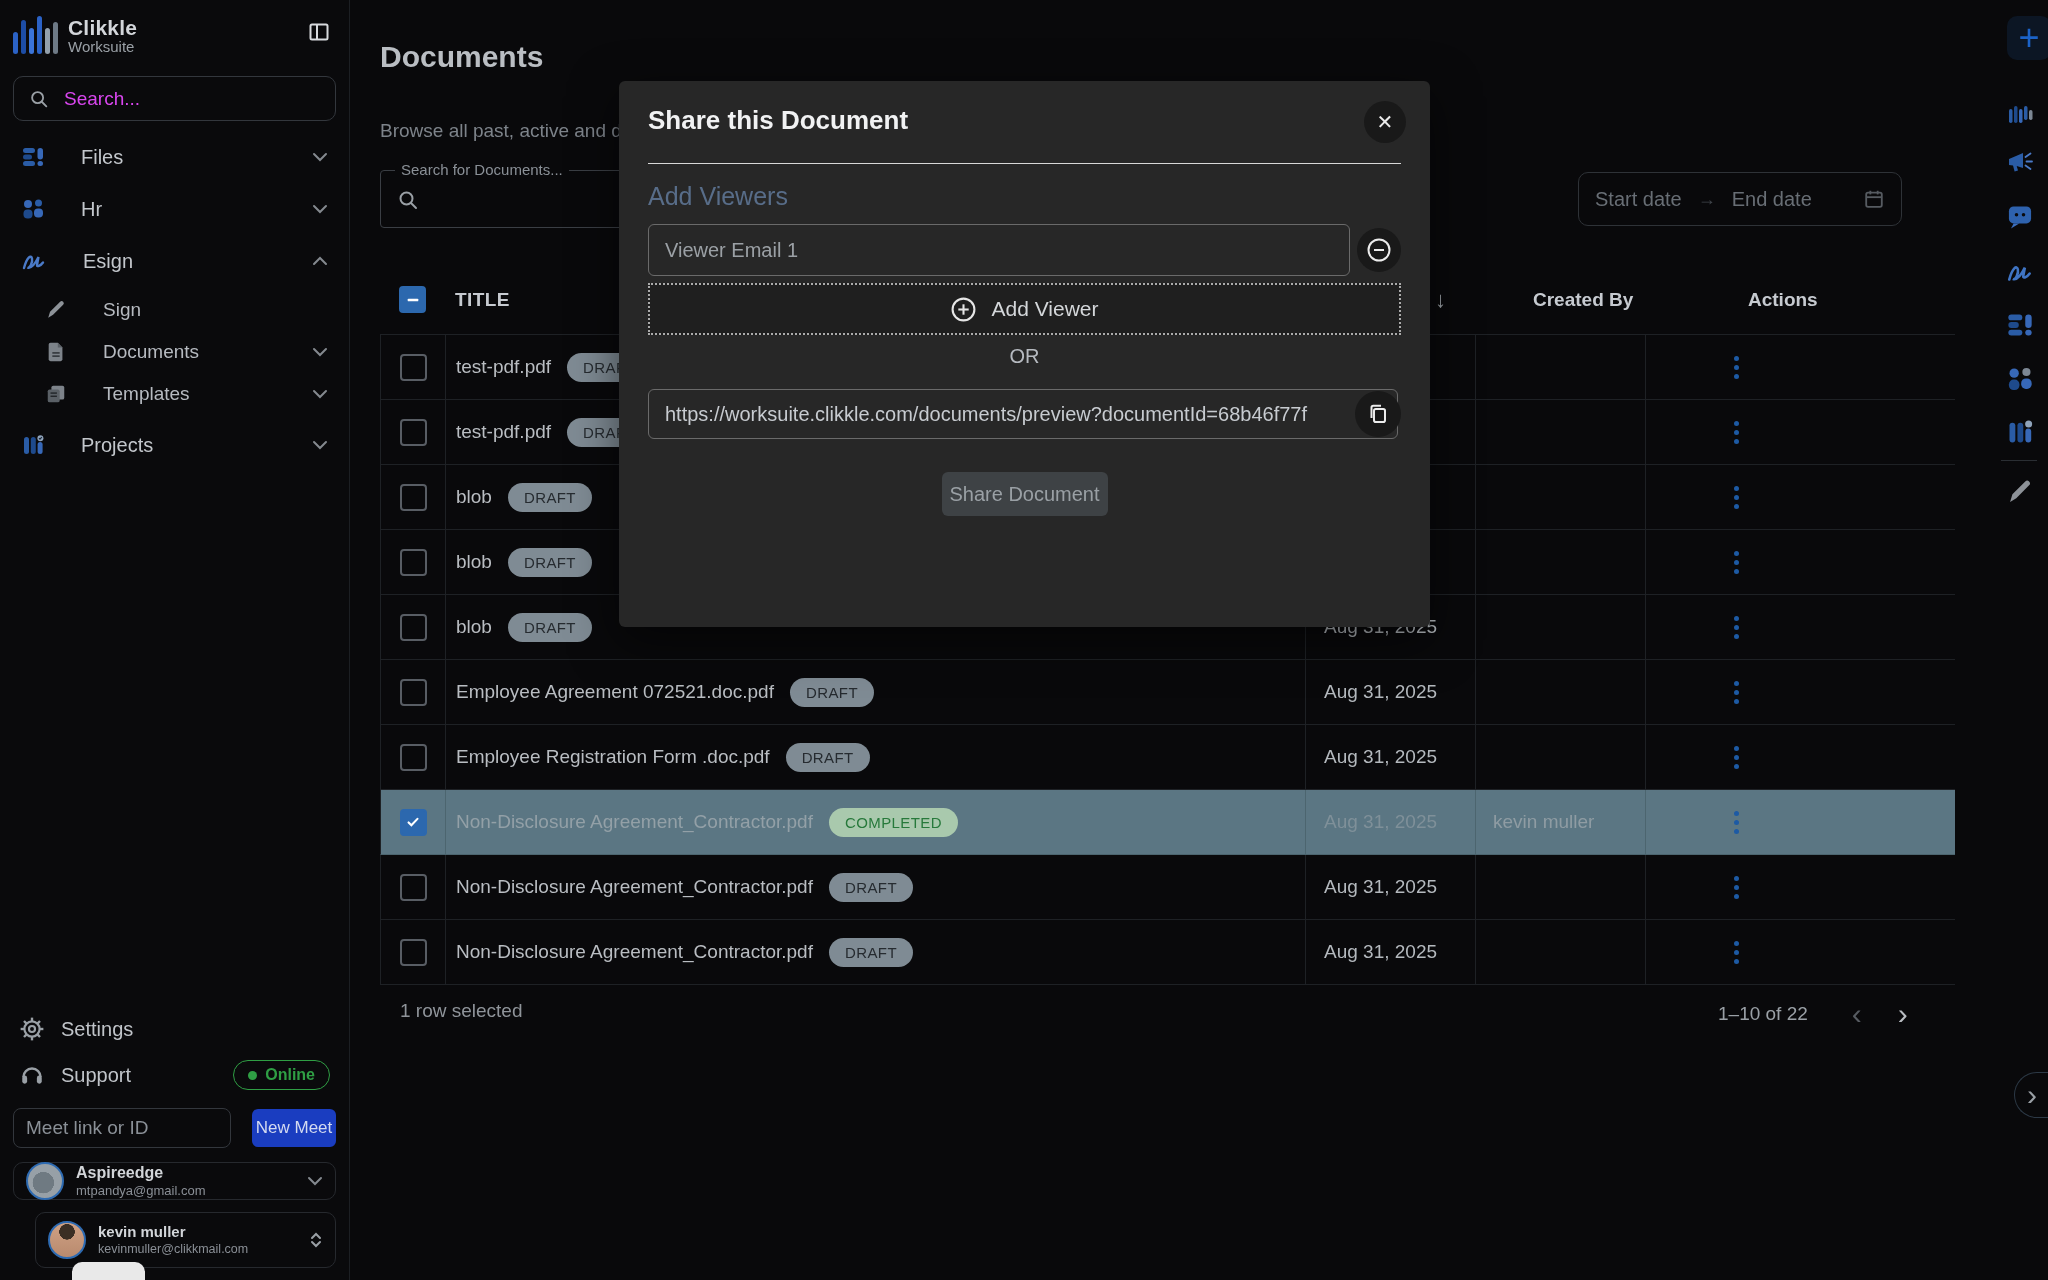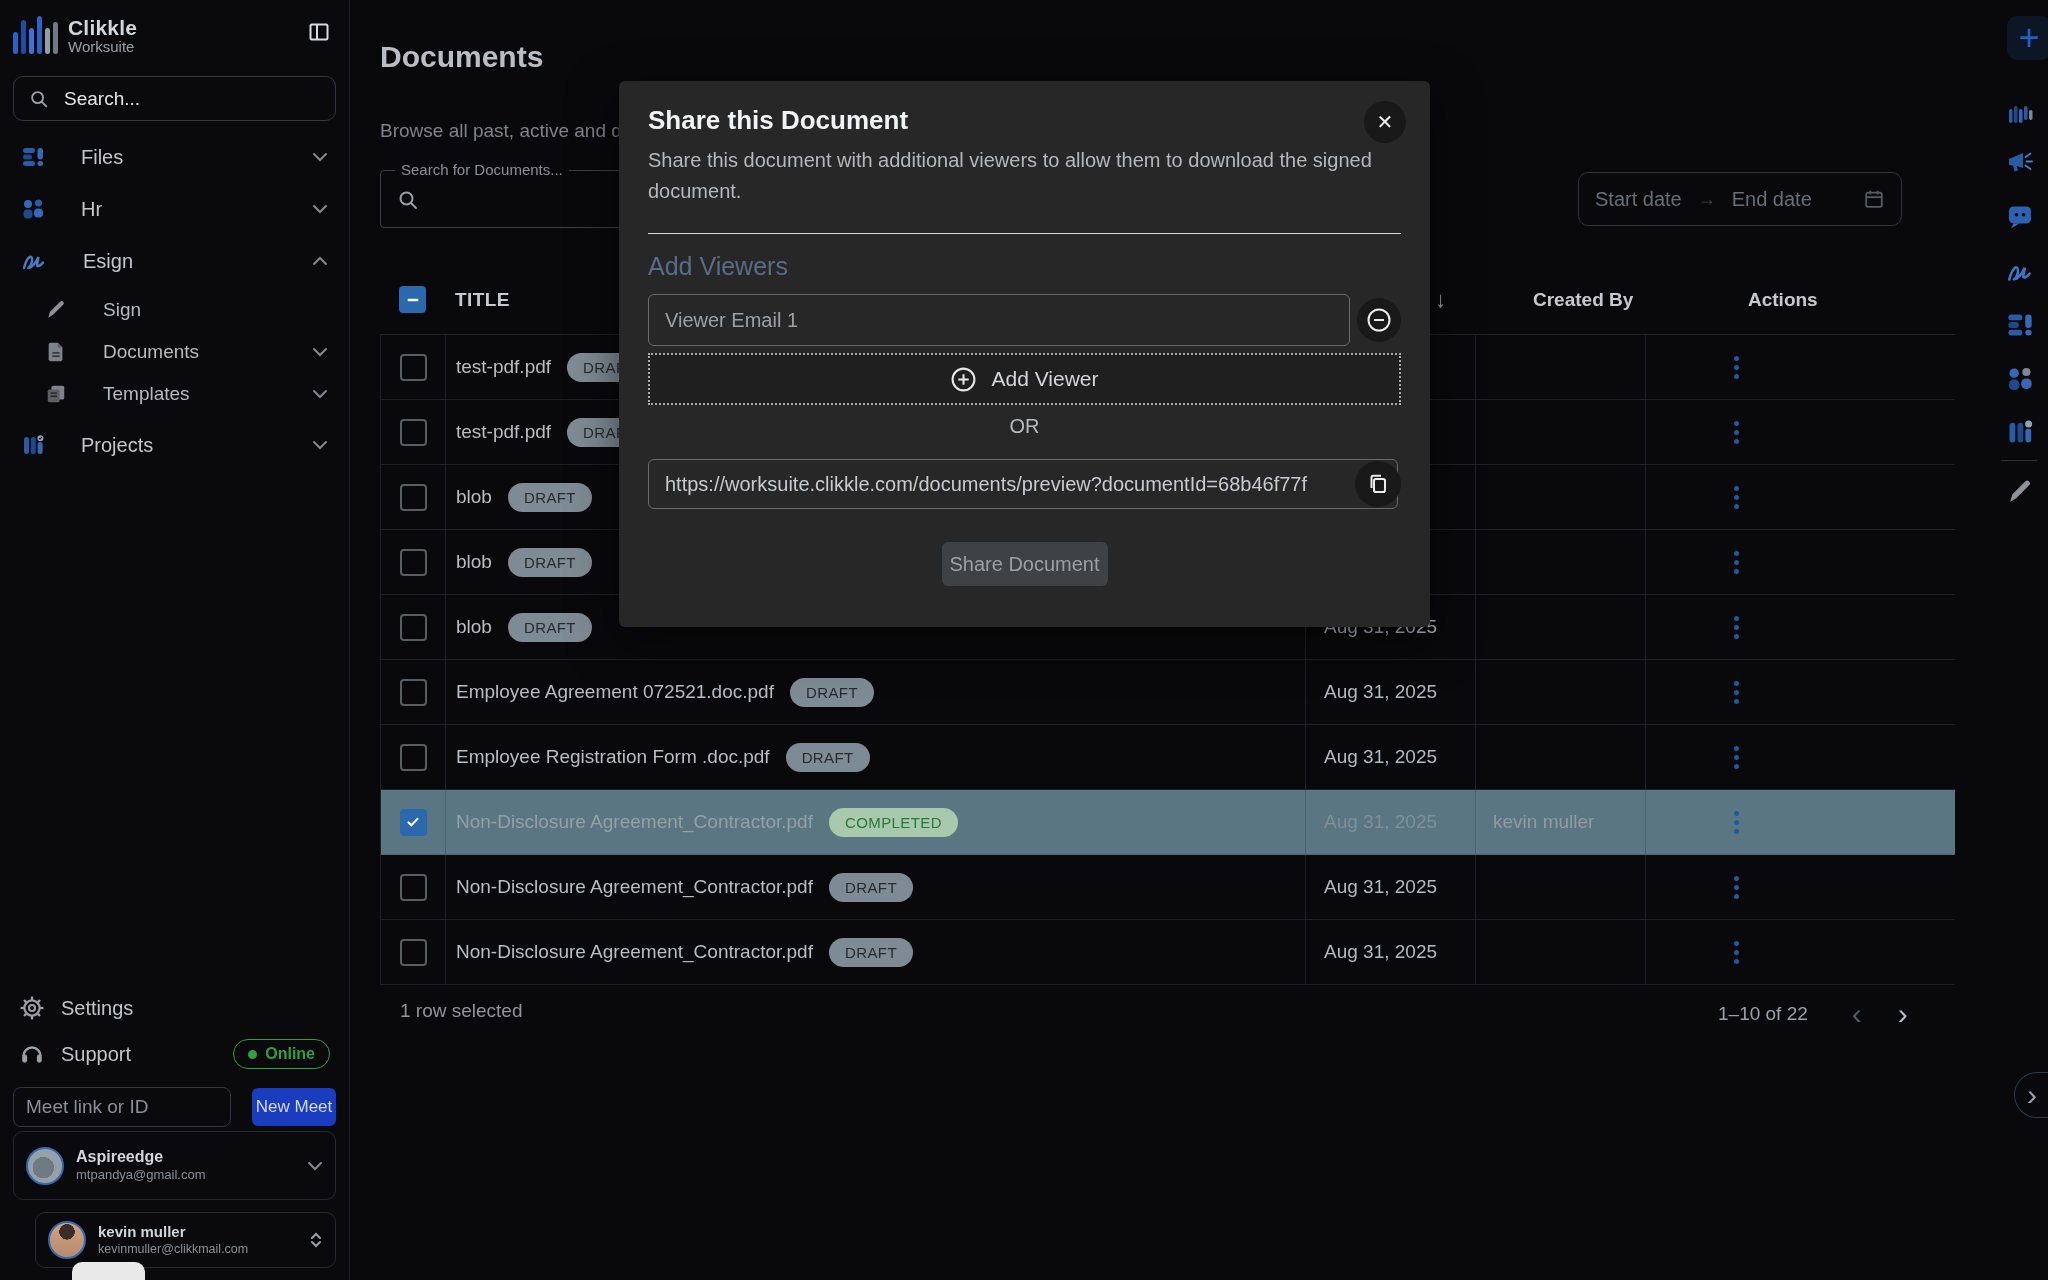--- a/index.html
+++ b/index.html
@@ -13,40 +13,40 @@
            border-right:1px solid #1c1f23;padding:14px 13px;z-index:1}
   .logo-row{display:flex;align-items:flex-start;gap:10px;height:48px}
   .logo-bars{display:flex;align-items:flex-end;gap:3px;height:40px;padding-top:2px}
   .logo-bars i{width:5px;border-radius:3px;display:block}
   .brand-text{line-height:1.05;padding-top:3px}
   .brand-name{font-size:21px;font-weight:700;color:#d3d6da;letter-spacing:.2px}
   .brand-suite{font-size:15px;color:#9aa0a6}
   .collapse-btn{position:absolute;top:18px;right:16px;width:28px;height:28px;display:flex;
                 align-items:center;justify-content:center;cursor:pointer}
   .sb-search{margin-top:14px;height:45px;border:1px solid #33373d;border-radius:10px;
-             display:flex;align-items:center;gap:14px;padding:0 14px;color:#e5e5e5;font-size:19px}
+             display:flex;align-items:center;gap:14px;padding:0 14px;color:#d946ef;font-size:19px}
   .nav{margin-top:14px}
   .nav-item{display:flex;align-items:center;gap:36px;height:44px;padding:0 8px;
             color:#c3c7cc;font-size:20px;margin-bottom:8px;border-radius:8px;cursor:pointer}
   .nav-sub{height:38px;margin-bottom:4px;padding-left:32px;font-size:19px;color:#b6bac0}
   .nav-item .chev{margin-left:auto}
   .chev.up{transform:rotate(180deg)}
 
   .sb-bottom{position:absolute;left:13px;right:13px;bottom:12px}
   .sb-row{display:flex;align-items:center;gap:16px;height:34px;color:#c0c4c9;font-size:20px;
           padding:0 6px;cursor:pointer}
   .online-pill{margin-left:auto;display:flex;align-items:center;gap:8px;border:1.5px solid #2f9e44;
                color:#2f9e44;border-radius:999px;padding:5px 14px;font-size:16px;font-weight:700}
   .online-dot{width:9px;height:9px;border-radius:50%;background:#2f9e44}
   .meet-row{display:flex;align-items:center;gap:21px;margin-top:16px}
   .meet-input{flex:1;height:40px;border:1px solid #33373d;border-radius:8px;display:flex;
               align-items:center;padding:0 12px;color:#8a9097;font-size:19px}
   .new-meet-btn{width:84px;height:38px;background:#1a3dc0;border-radius:6px;color:#d3daf0;
                 font-size:17px;display:flex;align-items:center;justify-content:center;cursor:pointer}
-  .acct-card{margin-top:4px;height:69px;border:1px solid #26292e;border-radius:10px;
+  .acct-card{margin-top:14px;height:38px;border:1px solid #26292e;border-radius:10px;
              display:flex;align-items:center;gap:12px;padding:0 12px;cursor:pointer}
   .acct-card.user{margin-left:22px;margin-top:12px;height:56px}
   .avatar{width:38px;height:38px;border-radius:50%;border:2px solid #2d6ab1;flex:none}
   .avatar.ws{background:radial-gradient(circle at 45% 55%, #6f7a82 0 40%, #97a0a7 41%)}
   .avatar.kv{background:radial-gradient(circle at 50% 26%, #3a2e24 0 25%, rgba(0,0,0,0) 26%),
              linear-gradient(#cfa184,#b98a6e)}
   .acct-texts{line-height:1.25;min-width:0}
   .acct-name{font-size:16px;color:#d2d5d9;font-weight:700}
   .acct-email{font-size:13px;color:#8a8f96;white-space:nowrap}
   .acct-card .tail{margin-left:auto}
@@ -602,21 +602,20 @@
   <svg class="rail-ic" style="top:478px" viewBox="0 0 24 24">
     <path d="M3.5 20.5 l2-6.5 L16.5 3 a2.3 2.3 0 0 1 3.3 3.3 L8.8 17.3 Z" fill="#8d9298"></path>
   </svg>
   <div class="expander">›</div>
 </div>
 
 <div class="backdrop"></div>
 <div class="modal">
   <div class="m-title">Share this Document</div>
   <div class="m-close">✕</div>
-  <div class="m-desc">Share this document with additional viewers to allow them to download the signed document.</div>
   <div class="m-divider"></div>
   <div class="m-section">Add Viewers</div>
 
   <div class="m-email-row">
     <div class="m-input m-email">
       <span>Viewer Email 1</span>
     </div>
     <div class="round-btn">
       <svg width="26" height="26" viewBox="0 0 26 26">
         <circle cx="13" cy="13" r="10.5" fill="none" stroke="#ececec" stroke-width="2"></circle>

